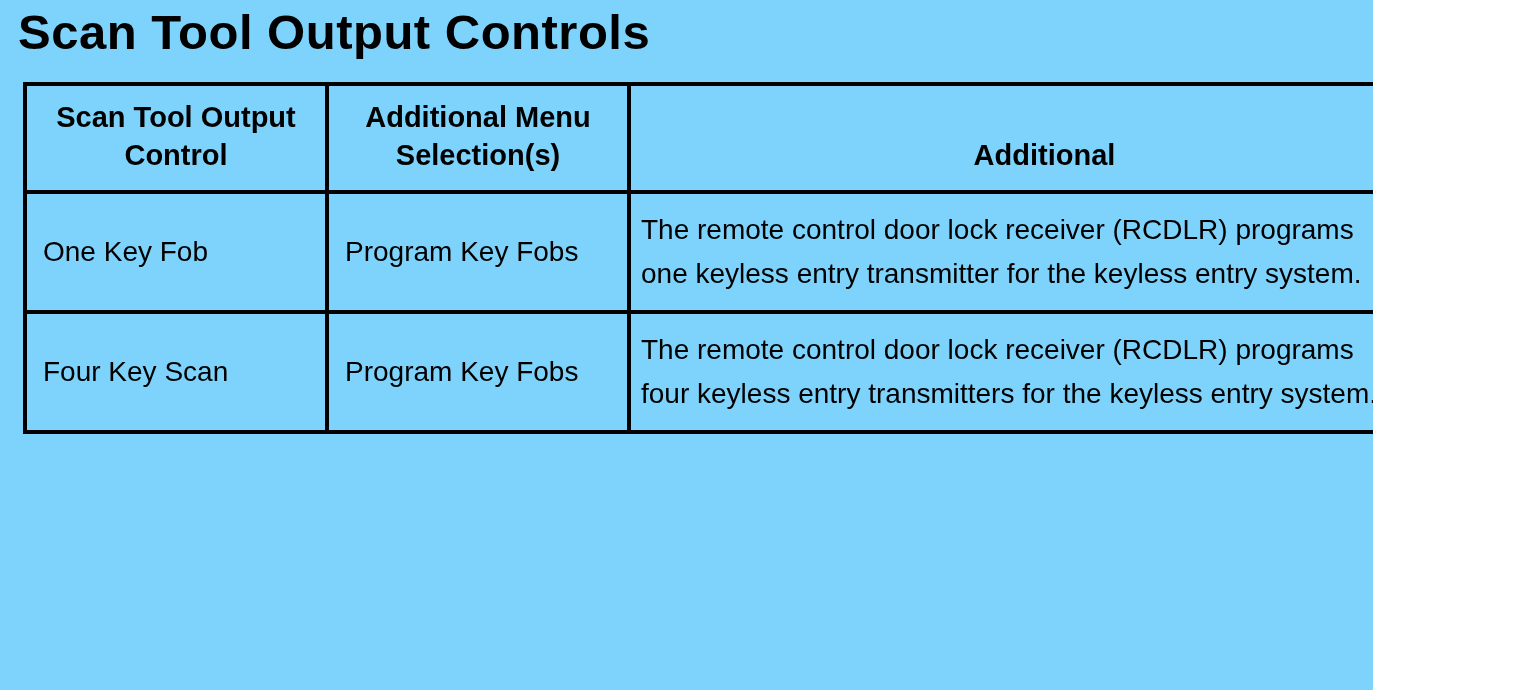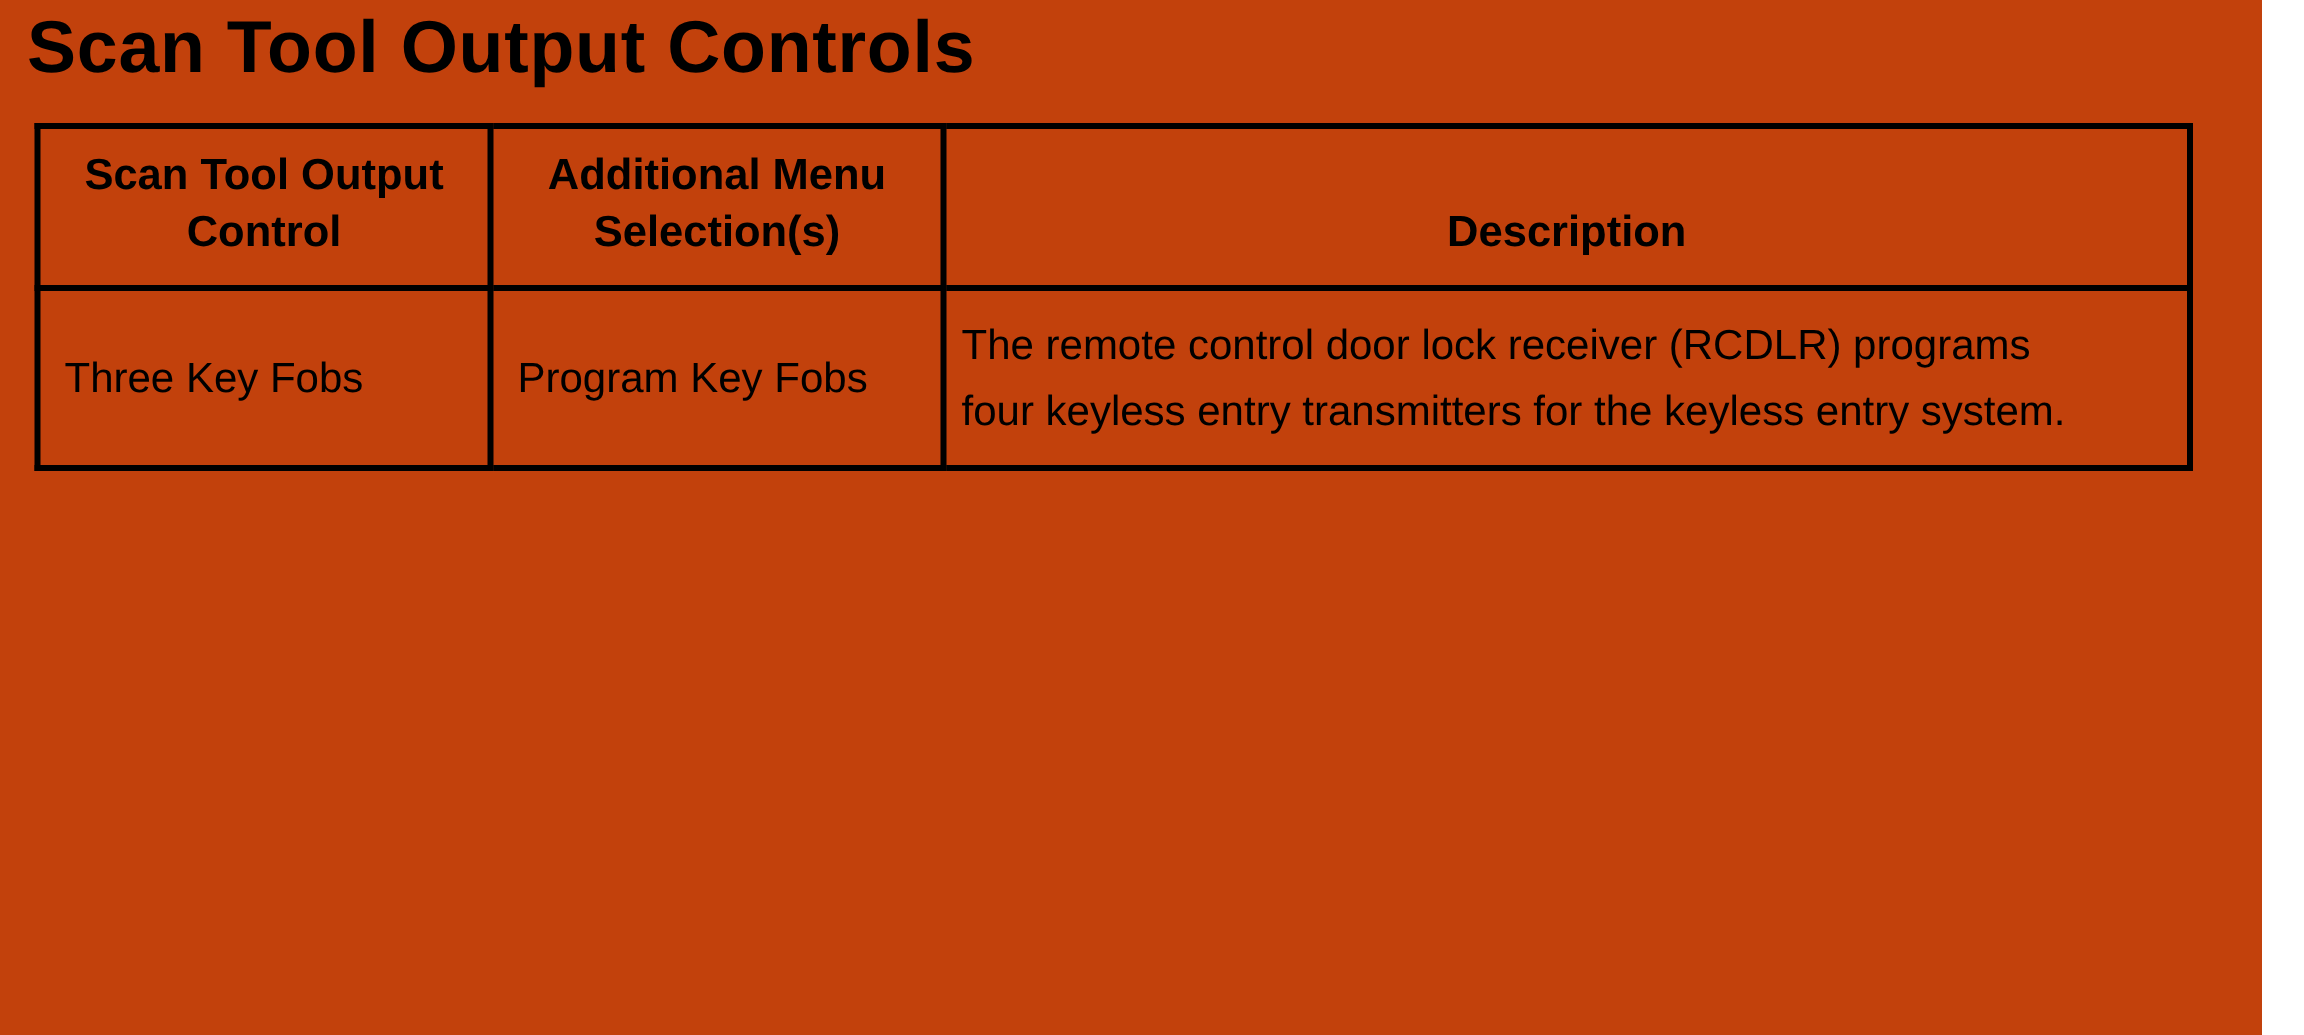--- a/index.html
+++ b/index.html
@@ -4,23 +4,23 @@
 <style>
   html, body {
     margin: 0;
     padding: 0;
     background: #ffffff;
     color: #000000;
     font-family: "Liberation Sans", sans-serif;
   }
   .page {
     position: relative;
-    width: 1508px;
+    width: 1373px;
     height: 690px;
-    background: #c2410c;
+    background: #7dd3fc;
     overflow: hidden;
   }
   .page-title {
     font-size: 49px;
     font-weight: bold;
     line-height: 56px;
     margin: 4px 0 0 18px;
     letter-spacing: 0.5px;
   }
   table.output-controls {
@@ -73,26 +73,32 @@
       <col style="width:302px">
       <col style="width:302px">
       <col style="width:831px">
     </colgroup>
     <thead>
       <tr class="header-row">
         <th>Scan Tool Output
 Control</th>
         <th>Additional Menu
 Selection(s)</th>
-        <th>Description</th>
+        <th>Additional</th>
       </tr>
     </thead>
     <tbody>
       <tr class="data-row">
-        <td class="cell-control">Three Key Fobs</td>
+        <td class="cell-control">One Key Fob</td>
+        <td class="cell-menu">Program Key Fobs</td>
+        <td class="cell-description">The remote control door lock receiver (RCDLR) programs
+one keyless entry transmitter for the keyless entry system.</td>
+      </tr>
+      <tr class="data-row">
+        <td class="cell-control">Four Key Scan</td>
         <td class="cell-menu">Program Key Fobs</td>
         <td class="cell-description">The remote control door lock receiver (RCDLR) programs
 four keyless entry transmitters for the keyless entry system.</td>
       </tr>
     </tbody>
   </table>
 
 </div>
 
 </body></html>

